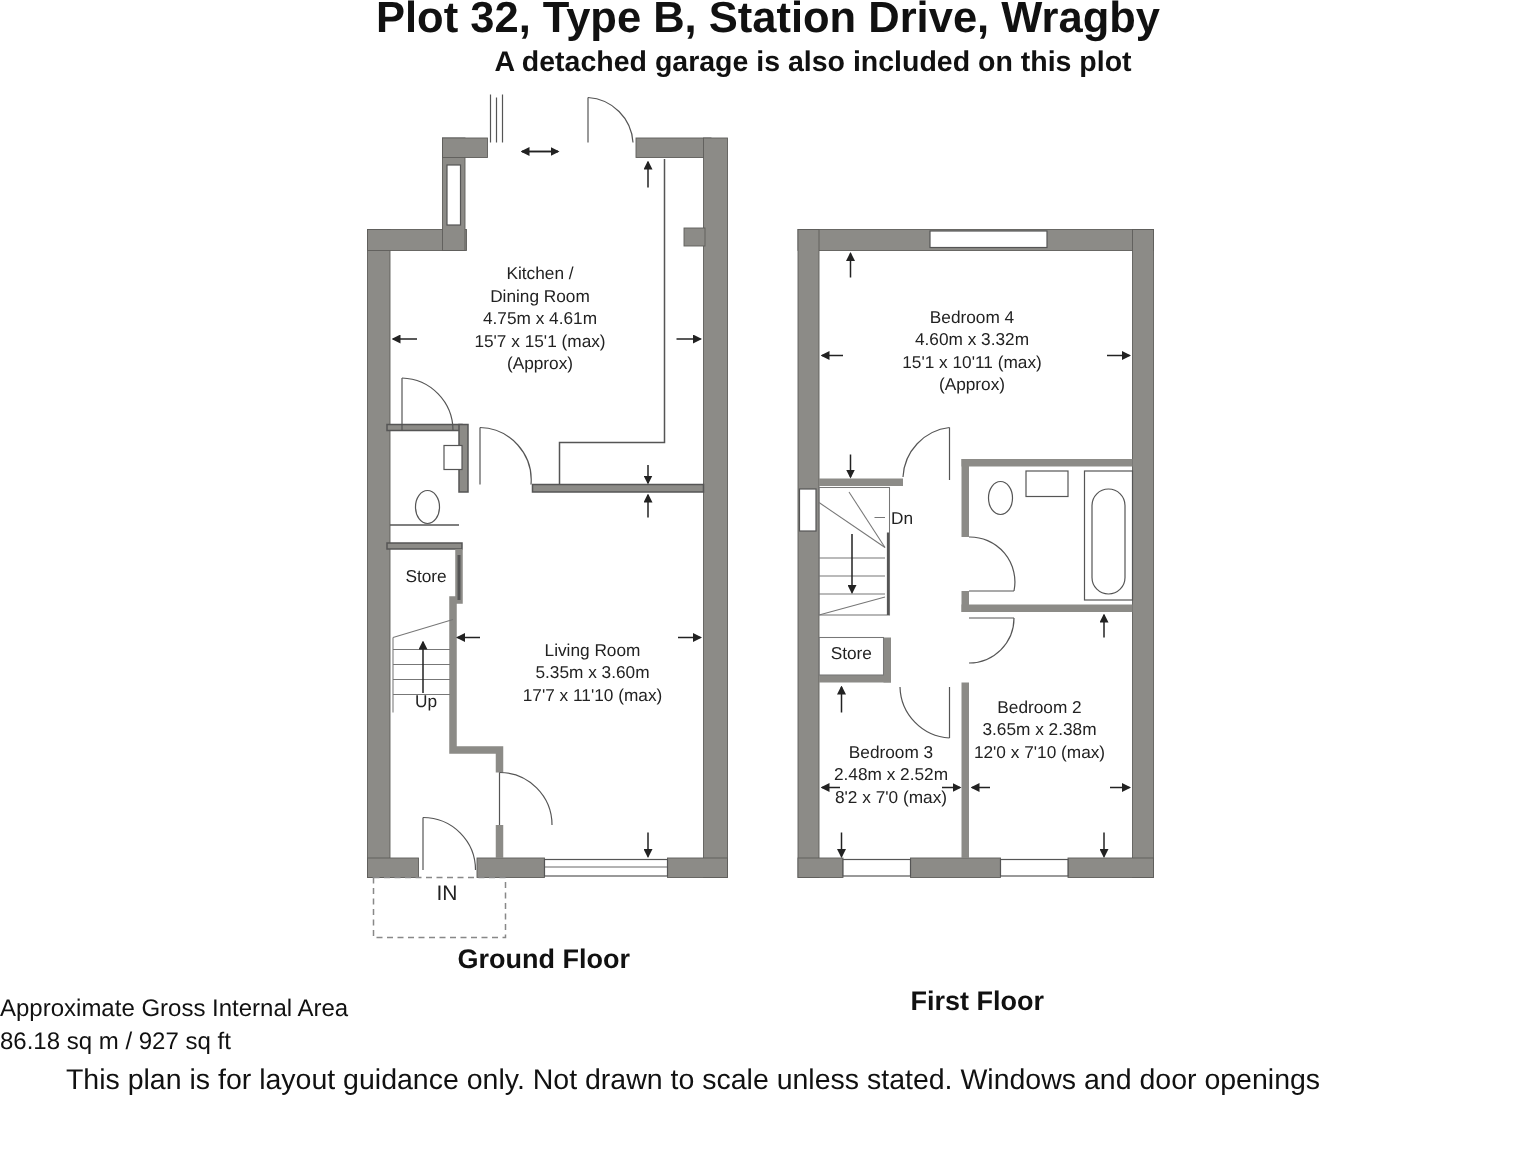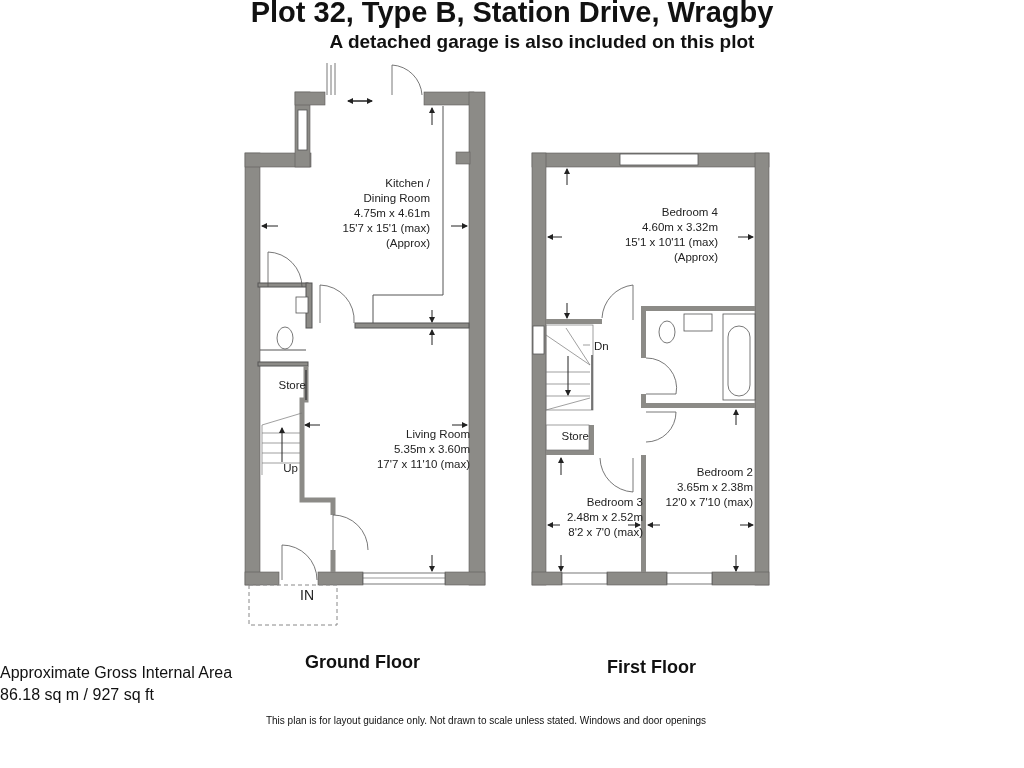--- a/index.html
+++ b/index.html
@@ -1,23 +1,23 @@
 <!DOCTYPE html>
 <html><head>
 <meta charset="utf-8">
 <style>
   html,body{margin:0;padding:0;background:#ffffff;}
   body{width:1024px;height:768px;position:relative;overflow:hidden;font-family:"Liberation Sans",sans-serif;color:#111;}
   .title{position:absolute;left:0;top:-4px;width:1024px;text-align:center;font-weight:bold;font-size:29px;letter-spacing:0px;}
   .subtitle{position:absolute;left:30px;top:31px;width:1024px;text-align:center;font-weight:bold;font-size:19px;}
   svg.plan{position:absolute;left:0;top:0;}
-  .lbl{position:absolute;font-size:11.5px;text-align:right;line-height:15px;color:#222;}
+  .lbl{position:absolute;font-size:11.5px;text-align:center;line-height:15px;color:#222;}
   .floor-label{position:absolute;font-weight:bold;font-size:18px;}
   .area{position:absolute;left:0;width:1024px;font-size:16px;}
-  .disclaimer{position:absolute;left:0;top:711px;width:924px;text-align:center;font-size:10px;line-height:19px;margin-left:24px;}
+  .disclaimer{position:absolute;left:0;top:711px;width:924px;text-align:center;font-size:19px;line-height:19px;}
 </style>
 </head>
 <body>
 
 <div class="title">Plot 32, Type B, Station Drive, Wragby</div>
 <div class="subtitle">A detached garage is also included on this plot</div>
 
 <svg class="plan" width="1024" height="768">
   <defs>
     <marker id="ah" markerWidth="6" markerHeight="6" refX="5" refY="3" orient="auto">
@@ -220,21 +220,21 @@
   <div>12'0 x 7'10 (max)</div>
 </div>
 <div class="lbl" style="left:545px;top:495px;width:98px;">
   <div>Bedroom 3</div>
   <div>2.48m x 2.52m</div>
   <div>8'2 x 7'0 (max)</div>
 </div>
 <div class="lbl" style="left:546px;top:429px;width:43px;">Store</div>
 <div class="lbl" style="left:594px;top:339px;width:30px;text-align:left;">Dn</div>
 
-<div class="floor-label" style="left:305px;top:629px;margin-top:23px;">Ground Floor</div>
+<div class="floor-label" style="left:305px;top:629px;">Ground Floor</div>
 <div class="floor-label" style="left:607px;top:657px;">First Floor</div>
 
 <div class="area" style="top:664px;">Approximate Gross Internal Area</div>
 <div class="area" style="top:686px;">86.18 sq m / 927 sq ft</div>
 
 <div class="disclaimer">
   <div>This plan is for layout guidance only. Not drawn to scale unless stated. Windows and door openings</div>
 </div>
 
 </body></html>

